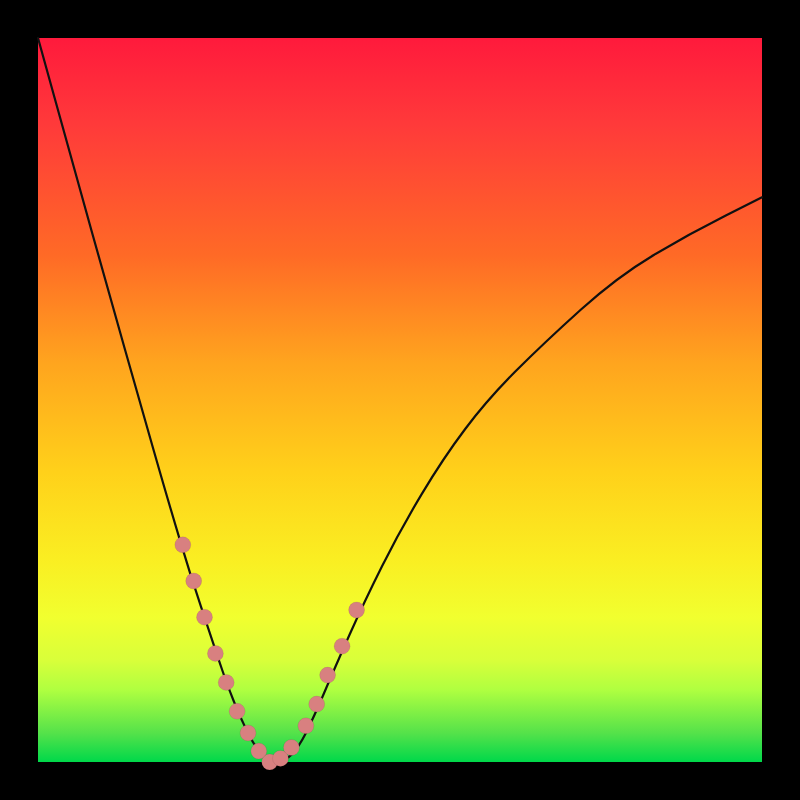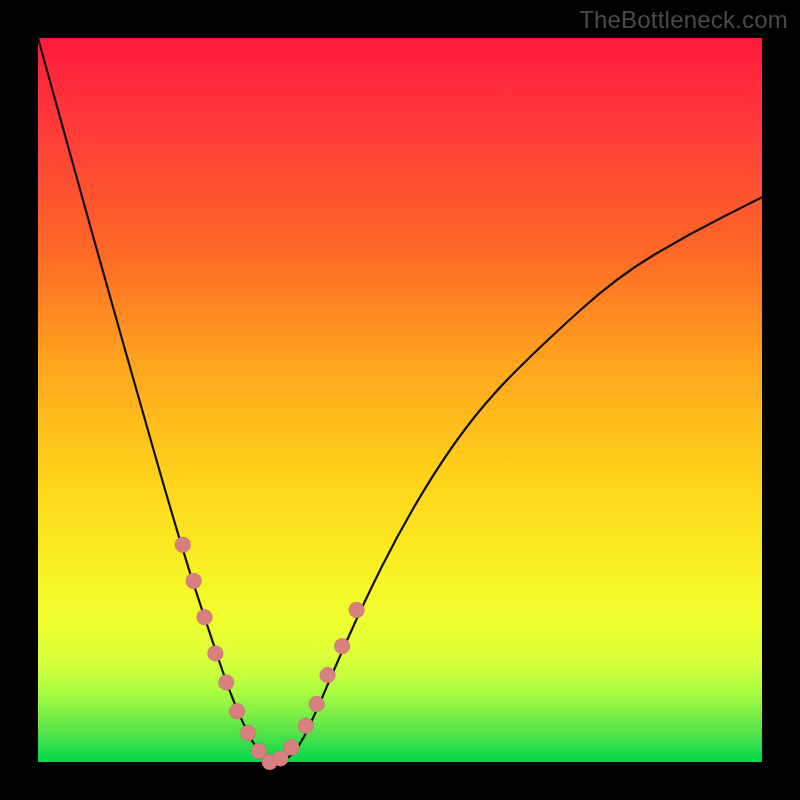--- a/index.html
+++ b/index.html
@@ -67,21 +67,20 @@
   .marker {
     fill: #d88080;
     stroke: rgba(0,0,0,0.15);
     stroke-width: 0.5;
   }
 </style>
 </head>
 <body>
 
 <div class="stage">
-  <div class="watermark">TheBottleneck.com</div>
 
   <div class="plot-area">
     <svg class="curve-layer" viewBox="0 0 724 724">
       <path id="curve-path" class="curve" d="M 0.0 0.0 Q 0.0 0.0 18.1 65.2 Q 36.2 130.3 54.3 195.5 Q 72.4 260.6 86.9 311.3 Q 101.4 362.0 115.8 412.7 Q 130.3 463.4 141.2 499.6 Q 152.0 535.8 162.9 568.3 Q 173.8 600.9 181.0 622.6 Q 188.2 644.4 195.5 662.5 Q 202.7 680.6 210.0 695.0 Q 217.2 709.5 224.4 716.8 Q 231.7 724.0 238.9 724.0 Q 246.2 724.0 253.4 716.8 Q 260.6 709.5 267.9 695.0 Q 275.1 680.6 286.0 655.2 Q 296.8 629.9 311.3 597.3 Q 325.8 564.7 343.9 528.5 Q 362.0 492.3 383.7 456.1 Q 405.4 419.9 427.2 391.0 Q 448.9 362.0 477.8 333.0 Q 506.8 304.1 543.0 271.5 Q 579.2 238.9 615.4 217.2 Q 651.6 195.5 687.8 177.4 T 724.0 159.3 "></path>
       <g id="markers">
           <circle cx="144.8" cy="506.8" r="8" class="marker"></circle>
           <circle cx="155.7" cy="543.0" r="8" class="marker"></circle>
           <circle cx="166.5" cy="579.2" r="8" class="marker"></circle>
           <circle cx="177.4" cy="615.4" r="8" class="marker"></circle>
           <circle cx="188.2" cy="644.4" r="8" class="marker"></circle>

